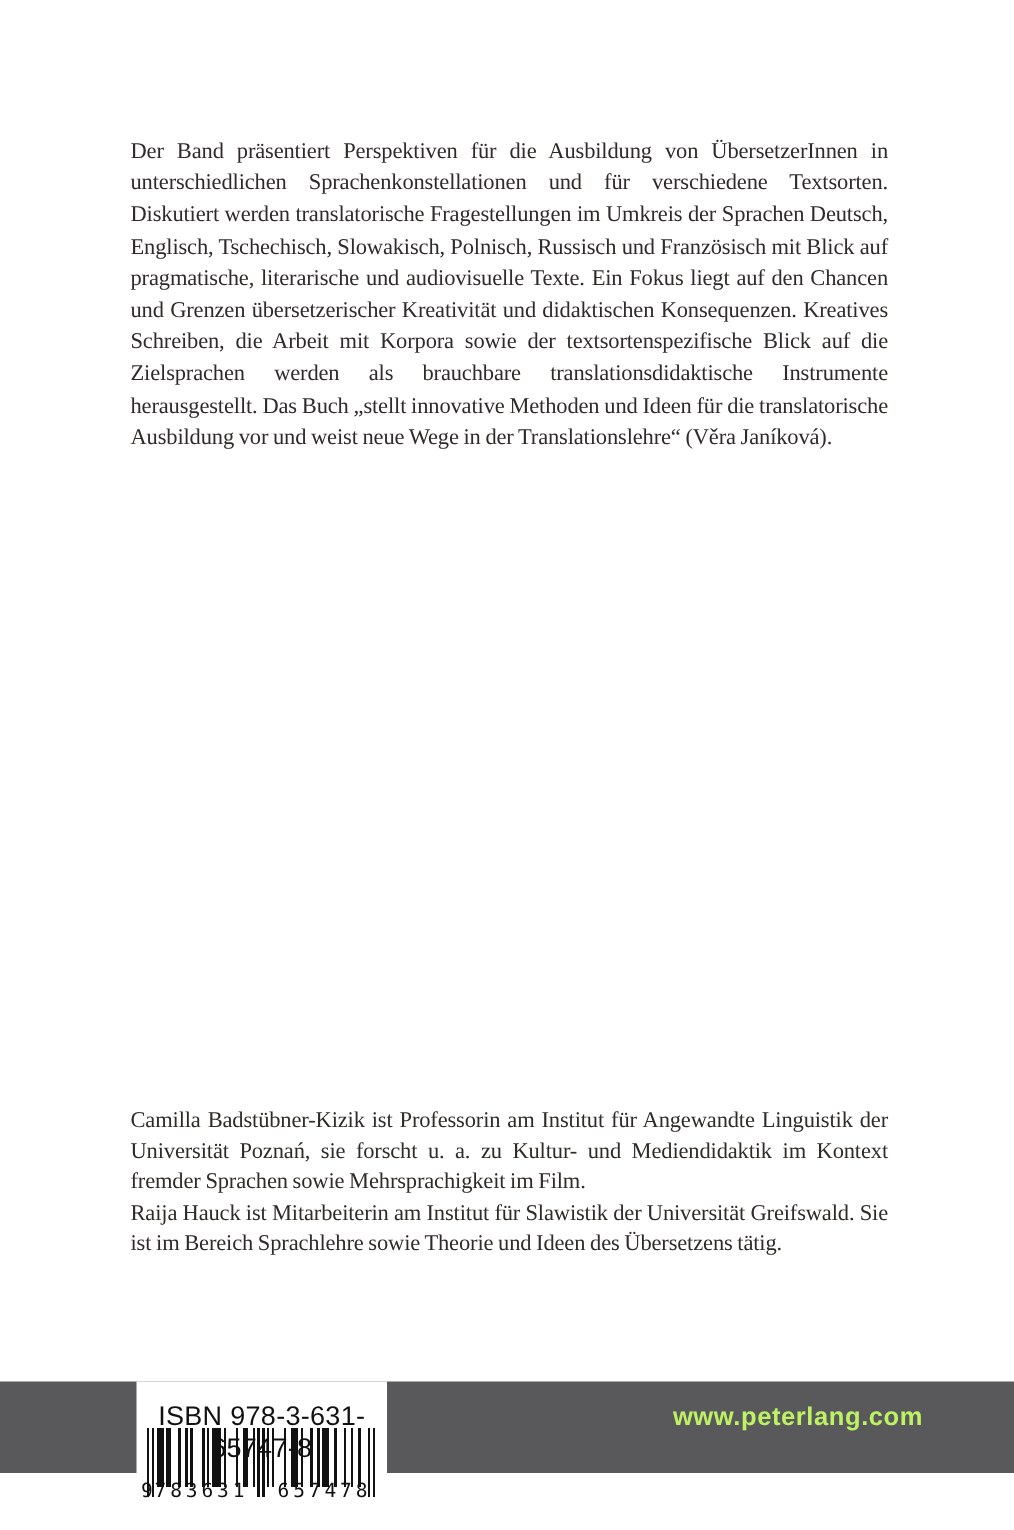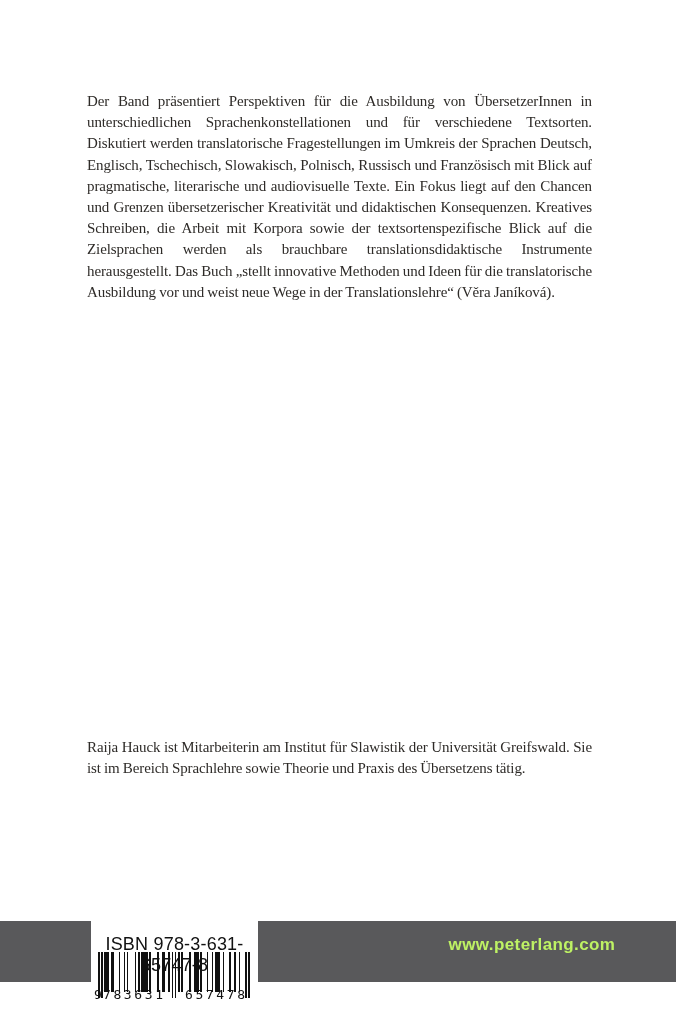--- a/index.html
+++ b/index.html
@@ -36,21 +36,22 @@
   .bd-right{left:94px;}
 </style>
 </head>
 <body>
 
 <div class="page" style="color: rgb(46, 43, 40); padding-left: 10px;">
 
   <p class="textblock synopsis">Der Band präsentiert Perspektiven für die Ausbildung von ÜbersetzerInnen in unterschiedlichen Sprachenkonstellationen und für verschiedene Textsorten. Diskutiert werden translatorische Fragestellungen im Umkreis der Sprachen Deutsch, Englisch, Tschechisch, Slowakisch, Polnisch, Russisch und Französisch mit Blick auf pragmatische, literarische und audiovisuelle Texte. Ein Fokus liegt auf den Chancen und Grenzen übersetzerischer Kreativität und didaktischen Konsequenzen. Kreatives Schreiben, die Arbeit mit Korpora sowie der textsor­tenspezifische Blick auf die Zielsprachen werden als brauchbare translations­didaktische Instrumente herausgestellt. Das Buch „stellt innovative Methoden und Ideen für die translatorische Ausbildung vor und weist neue Wege in der Translationslehre“ (Věra Janíková).</p>
 
   <div class="textblock bios">
-    <p>Raija Hauck ist Mitarbeiterin am Institut für Slawistik der Universität Greifswald. Sie ist im Bereich Sprachlehre sowie Theorie und Praxis des Übersetzens tätig.</p>
+    <p>Camilla Badstübner-Kizik ist Professorin am Institut für Angewandte Linguistik der Universität Poznań, sie forscht u. a. zu Kultur- und Mediendidaktik im Kontext fremder Sprachen sowie Mehrsprachigkeit im Film.</p>
+    <p>Raija Hauck ist Mitarbeiterin am Institut für Slawistik der Universität Greifswald. Sie ist im Bereich Sprachlehre sowie Theorie und Ideen des Übersetzens tätig.</p>
   </div>
 
   <div class="footer-bar" style="background-color: rgb(89, 89, 91);">
     <span class="website" style="color: #bef264;">www.peterlang.com</span>
   </div>
 
   <div class="isbn-box">
     <div class="isbn-label">ISBN 978-3-631-65747-8</div>
     <svg id="barcode-svg" class="barcode" viewBox="0 0 95 58" preserveAspectRatio="none" shape-rendering="crispEdges">
         <rect x="0" y="0" width="1" height="58" fill="#111"></rect>

